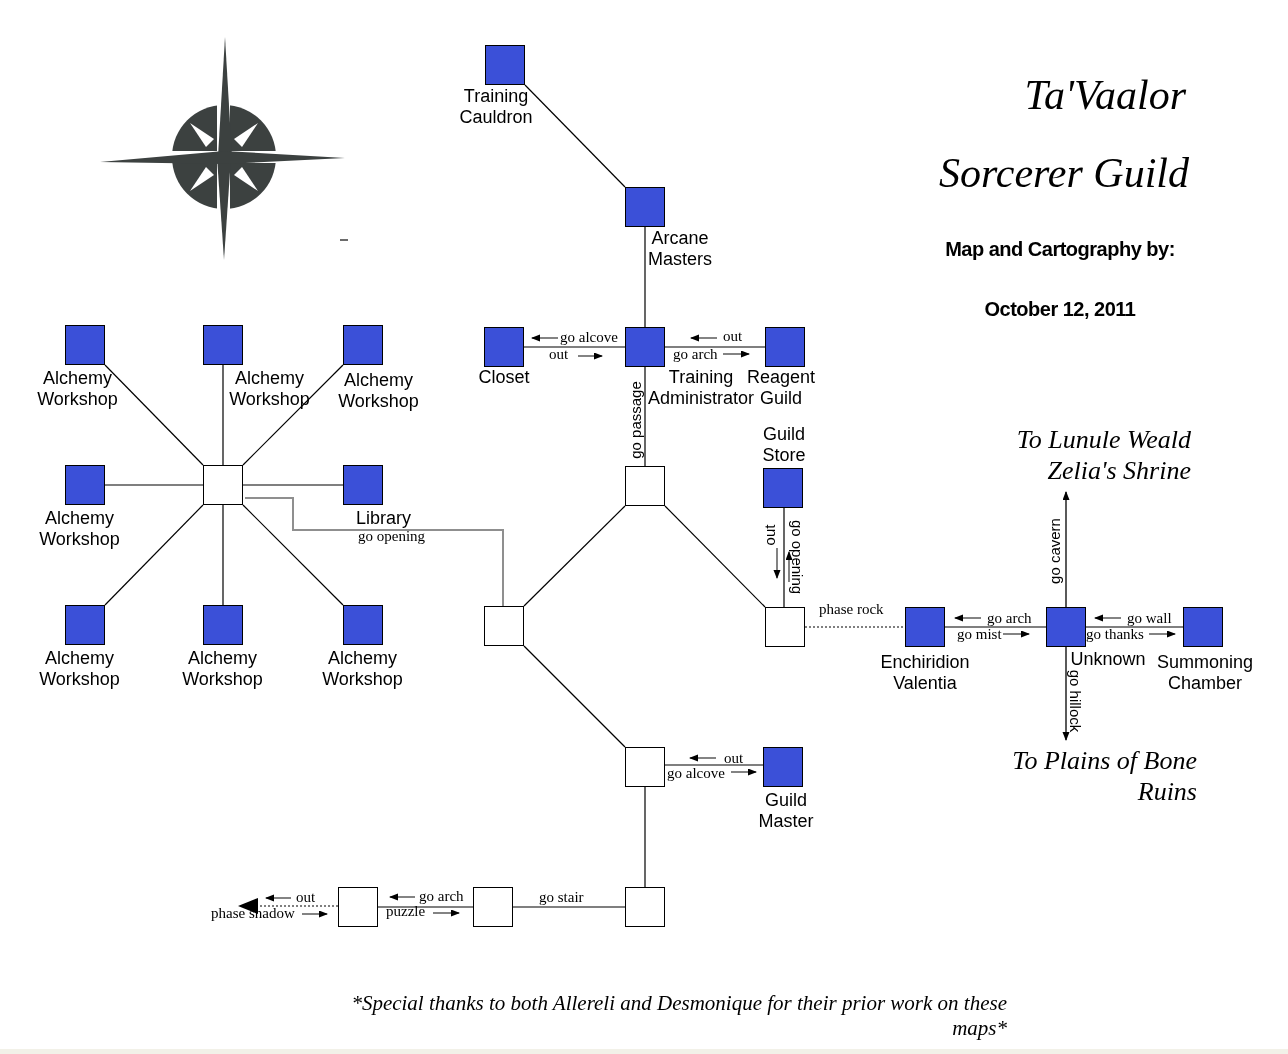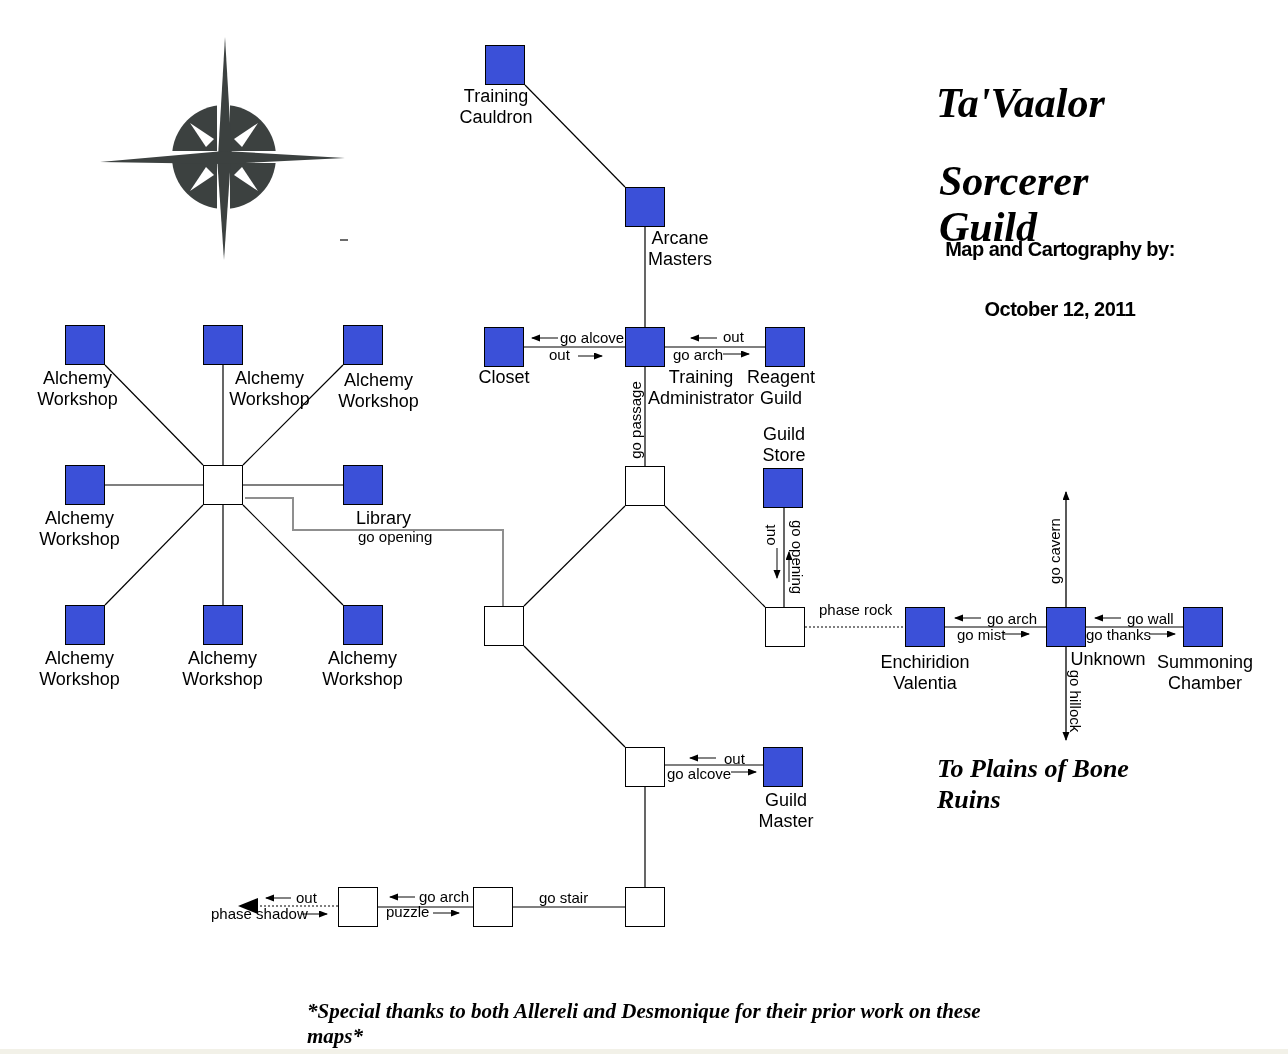--- a/index.html
+++ b/index.html
@@ -3,25 +3,25 @@
 <meta charset="utf-8">
 <style>
   html,body{margin:0;padding:0;background:#fff;}
   #canvas{position:relative;width:1288px;height:1054px;background:#ffffff;overflow:hidden;
           font-family:"Liberation Sans",sans-serif;color:#000;}
   #wires{position:absolute;left:0;top:0;pointer-events:none;}
   .sq{position:absolute;width:40px;height:40px;border:1px solid #000;box-sizing:border-box;}
   .room{background:#3b50d8;}
   .junction{background:#ffffff;}
   .lbl{position:absolute;font-size:18px;line-height:1.15;text-align:center;white-space:pre-line;}
-  .dir{position:absolute;font-size:15px;line-height:1.05;white-space:nowrap;}
+  .dir{position:absolute;font-size:15px;line-height:1.05;white-space:nowrap;font-family:Liberation Serif, serif;}
   .vdir{position:absolute;font-size:15px;white-space:nowrap;transform:translate(-50%,-50%) rotate(-90deg);}
   .vdir.cw{transform:translate(-50%,-50%) rotate(90deg);}
-  .script{position:absolute;font-family:"Liberation Serif",serif;font-style:italic;font-weight:bold;
-          text-align:left;white-space:pre-line;margin-top:8px;}
+  .script{position:absolute;font-family:"Liberation Serif",serif;font-style:italic;font-weight:normal;
+          text-align:right;white-space:pre-line;}
   .title-script{font-size:42px;line-height:1.1;}
   .exit-script{font-size:26px;line-height:1.2;}
   .credit{position:absolute;font-weight:bold;font-size:20px;letter-spacing:-0.5px;text-align:center;
           font-family:"Liberation Sans",sans-serif;}
   .footer-thanks{font-size:21px;}
   .footer-updated{position:absolute;font-family:"Liberation Serif",serif;font-style:italic;
           font-size:20px;text-align:center;}
   .bottom-edge{position:absolute;left:0;bottom:0;width:1288px;height:5px;background:#f2f1e8;}
 </style>
 </head>
@@ -190,20 +190,22 @@
   <div class="dir" style="left:957px;top:627px">go mist</div>
   <div class="dir" style="left:1127px;top:611px">go wall</div>
   <div class="dir" style="left:1086px;top:627px">go thanks</div>
 
   <div class="vdir" style="left:635px;top:420px">go passage</div>
   <div class="vdir" style="left:769px;top:535px">out</div>
   <div class="vdir cw" style="left:797px;top:557px">go opening</div>
   <div class="vdir" style="left:1054px;top:551px">go cavern</div>
   <div class="vdir cw" style="left:1075px;top:701px">go hillock</div>
 
+  <div class="script exit-script" style="left:931px;top:424px;width:260px">To Lunule Weald
+Zelia's Shrine</div>
   <div class="script exit-script" style="left:937px;top:745px;width:260px">To Plains of Bone
 Ruins</div>
 
   <div class="script title-script" style="left:936px;top:72px;width:250px">Ta'Vaalor</div>
   <div class="script title-script" style="left:939px;top:150px;width:250px">Sorcerer Guild</div>
   <div class="credit" style="left:935px;top:238px;width:250px">Map and Cartography by:</div>
   <div class="credit" style="left:935px;top:298px;width:250px">October 12, 2011</div>
 
   <div class="script footer-thanks" style="left:307px;top:991px;width:700px">*Special thanks to both Allereli and Desmonique for their prior work on these maps*</div>
 

